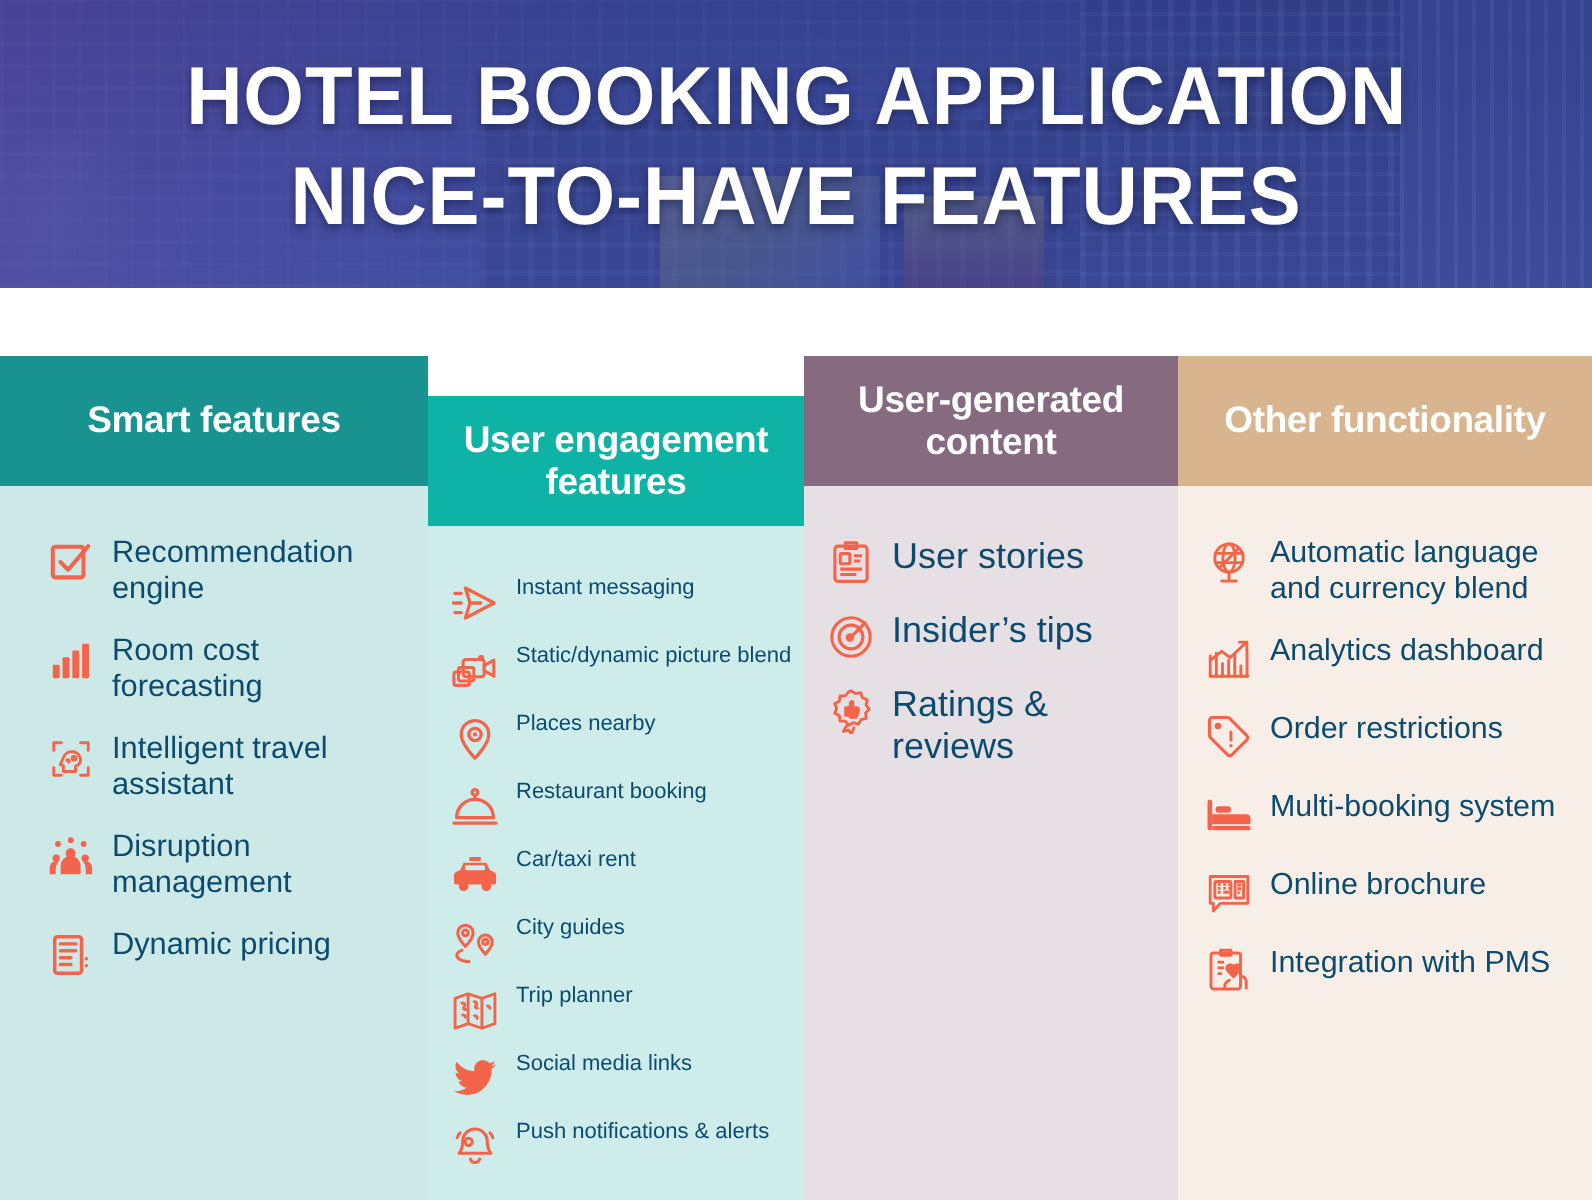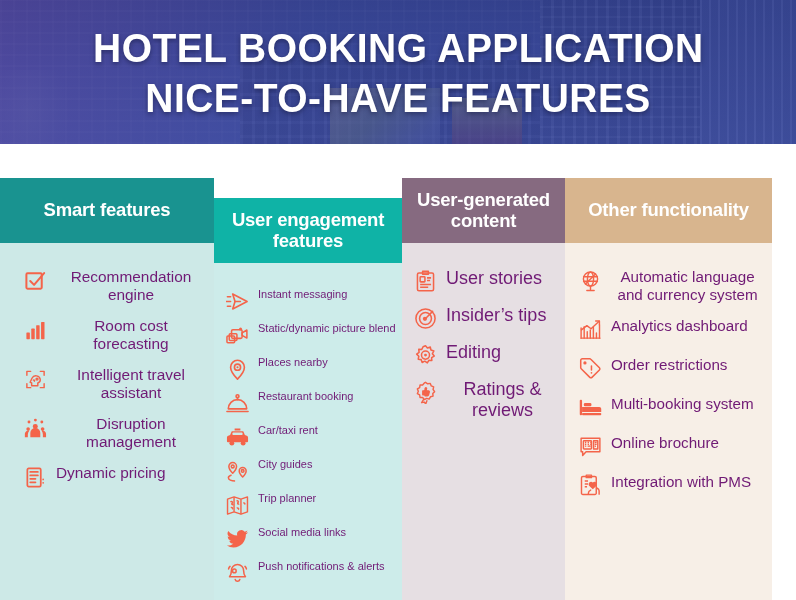--- a/index.html
+++ b/index.html
@@ -91,21 +91,21 @@
   
   .columns {
     position:absolute;
     top:178px; left:0;
     width:796px; height:422px;
     display:flex;
   }
   .col { display:flex; flex-direction:column; height:100%; }
   .col-1 { width:214px; }
   .col-2 { width:188px;margin-top:20px; }
-  .col-3 { width:163px; }
+  .col-3 { width:187px; }
   .col-4 { width:207px; }
 
   .col-head {
     height:65px;
     display:flex; align-items:center; justify-content:center;
     text-align:center;
     padding:0 10px;
   }
   .col-head span {
     color:#ffffff;
@@ -140,25 +140,24 @@
   .col-4 .item { margin-bottom:12px; }
 
   .item-icon {
     flex:0 0 auto;
     width:26px; height:26px;
     display:flex; align-items:center; justify-content:center;
     margin-top:1px;
   }
   .item-icon svg { display:block; }
   .item-label {
-    color:#701a75;
+    color:#0c4a6e;
     font-size:15.4px;
     line-height:1.17;
     padding-top:1px;
-    text-align:center;
   }
   .col-1 .item-label { font-size:15.4px; }
   .col-2 .item-label { font-size:11px; }
   .col-3 .item-label { font-size:18px; }
   .col-4 .item-label { font-size:15.2px; }
 </style>
 </head>
 <body>
 
 <div class="infographic">
@@ -393,30 +392,20 @@
             <svg width="23" height="23" viewBox="0 0 24 24" fill="none" stroke="#f4644a" stroke-width="1.6">
                 <circle cx="12" cy="12" r="10"></circle>
                 <circle cx="12" cy="12" r="6.2"></circle>
                 <circle cx="11.4" cy="12.3" r="2.2" fill="#f4644a" stroke="none"></circle>
                 <path d="M12.6 11.4 19.4 4.6" stroke-linecap="round"></path>
               </svg>
           </span>
           <span class="item-label">Insider’s tips</span>
         </div>
 
-        <div class="item">
-          <span class="item-icon">
-            <svg width="23" height="23" viewBox="0 0 24 24" fill="none" stroke="#f4644a" stroke-width="1.6" stroke-linejoin="round">
-                <path d="M12 1.8l2 2.3 3-.9.7 3.1 3 1-1.5 2.8 1.9 2.5-2.7 1.6.2 3.1-3.1-.3-1.6 2.7-2.6-1.8-2.8 1.4-1-3-3.1-.5.6-3-2.2-2.2 2.5-1.9-.3-3.1 3.1.1 1.4-2.8z"></path>
-                <circle cx="12" cy="11.6" r="4.2"></circle>
-                <circle cx="12" cy="11.6" r="1.5" fill="#f4644a" stroke="none"></circle>
-              </svg>
-          </span>
-          <span class="item-label">Editing</span>
-        </div>
 
         <div class="item">
           <span class="item-icon">
             <svg width="23" height="23" viewBox="0 0 24 24" fill="none" stroke="#f4644a" stroke-width="1.5" stroke-linejoin="round">
                 <path d="M12 1.4l2.3 1.5 2.7-.4 1 2.6 2.5 1.1-.6 2.7 1.6 2.2-1.9 2 .3 2.7-2.7.7-1.4 2.4-2.6-.8-2.4 1.3-1.8-2.1-2.7-.1-.4-2.7-2.4-1.3 1-2.5-1-2.5 2.4-1.3.4-2.7 2.7-.1 1.8-2.1z"></path>
                 <path d="M10.4 18.6 8 22.6l2.8-.6 1.4 2 1.5-3.8"></path>
                 <path d="M9.2 14.3h1.4v-4H9.2zM11.6 10.3c.9-.5 1.5-1.2 1.5-2.4 0-.8-.7-1.1-1.2-.6-.4.4-.4 1.1-.3 1.8l-.3 1.2h3.6c.7 0 1.2.6 1 1.3l-.8 2.8c-.1.5-.6.9-1.1.9h-2.4z" fill="#f4644a"></path>
               </svg>
           </span>
           <span class="item-label">Ratings &amp; reviews</span>
@@ -434,21 +423,21 @@
         <div class="item">
           <span class="item-icon">
             <svg width="23" height="23" viewBox="0 0 24 24" fill="none" stroke="#f4644a" stroke-width="1.5" stroke-linecap="round" stroke-linejoin="round">
                 <circle cx="12" cy="9.4" r="7.4"></circle>
                 <ellipse cx="12" cy="9.4" rx="3.2" ry="7.4"></ellipse>
                 <path d="M4.8 7h14.4M4.8 11.8h14.4"></path>
                 <path d="M17.2 4.2 6.8 14.6"></path>
                 <path d="M12 16.8v3.4M8.2 21.4h7.6"></path>
               </svg>
           </span>
-          <span class="item-label">Automatic language and currency system</span>
+          <span class="item-label">Automatic language and currency blend</span>
         </div>
 
         <div class="item">
           <span class="item-icon">
             <svg width="23" height="23" viewBox="0 0 24 24" fill="none" stroke="#f4644a" stroke-width="1.5" stroke-linecap="round" stroke-linejoin="round">
                 <path d="M2.2 21V10.4M5.4 21V9M8.6 21v-6.6M11.8 21v-8.4M15 21V9.6M18.2 21v-5.4M21.4 21V7.4"></path>
                 <path d="M2.2 21h19.6"></path>
                 <path d="M2.6 12.4 8.2 8l4.4 3.2L21 3.4"></path>
                 <path d="M17.4 3.2h3.9v3.8"></path>
               </svg>

